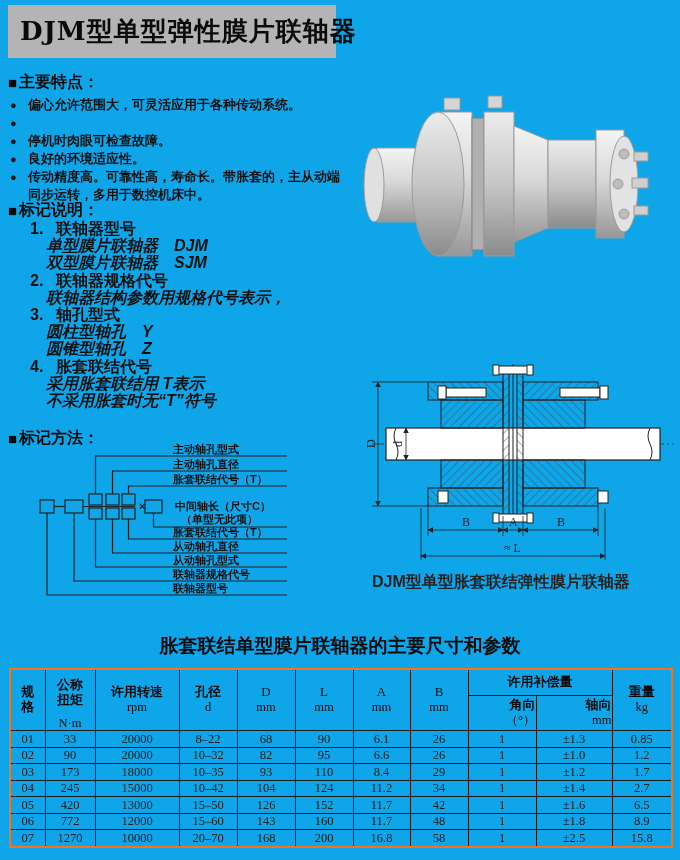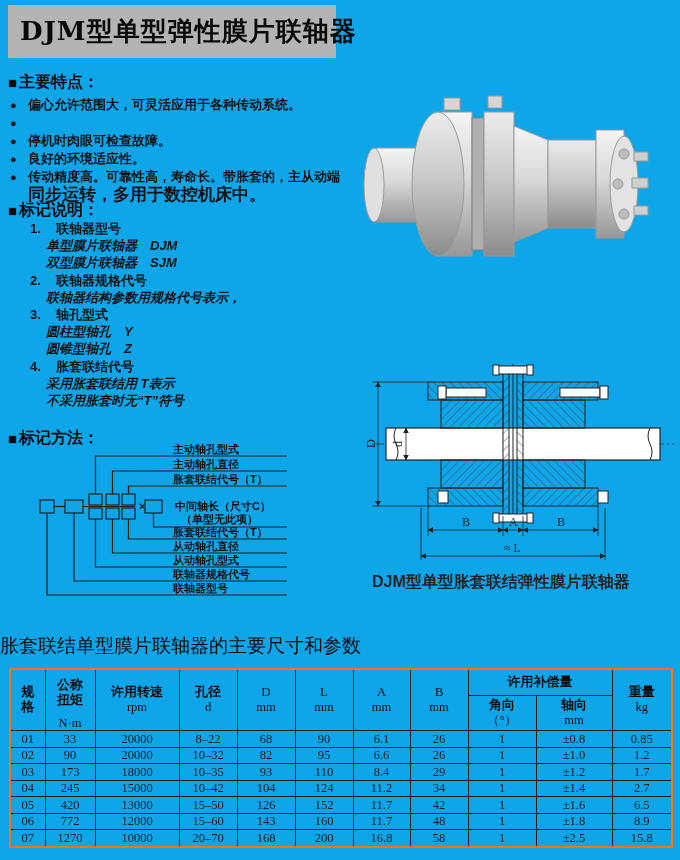--- a/index.html
+++ b/index.html
@@ -9,46 +9,46 @@
   .title-bar{position:absolute;left:8px;top:5px;width:328px;height:53px;background:#b4b4b4;
              display:flex;align-items:center;padding-left:12px;box-sizing:border-box;}
   .title-text{font-family:"DejaVu Serif",serif;font-size:26px;font-weight:bold;color:#0a0a0a;letter-spacing:1px;white-space:nowrap;}
   
   .sec-head{position:absolute;left:8px;display:flex;align-items:center;font-weight:bold;font-size:16px;color:#0a0a0a;}
   .sec-head .marker{font-size:15px;margin-right:2px;}
   
   .features-list{position:absolute;left:10px;top:96px;width:345px;}
   .feature-item{display:flex;font-size:13px;font-weight:bold;line-height:18px;}
   .feature-item .bullet{width:18px;font-size:11px;line-height:18px;}
-  .feature-line2{margin-left:18px;font-size:17px;font-weight:bold;line-height:18px;}
-  
-  .notes-list{position:absolute;left:30px;top:220px;width:320px;line-height:17.2px;font-size:13px;font-weight:bold;}
+  .feature-line2{margin-left:18px;font-size:13px;font-weight:bold;line-height:18px;}
+  
+  .notes-list{position:absolute;left:30px;top:220px;width:320px;line-height:17.2px;font-size:16px;font-weight:bold;}
   .note-title-row .note-num{display:inline-block;width:26px;}
   .note-line{padding-left:16px;font-style:italic;}
   
   .method-svg{position:absolute;left:15px;top:442px;}
   .photo-svg{position:absolute;left:352px;top:66px;}
   .drawing-svg{position:absolute;left:366px;top:358px;}
   .drawing-caption{position:absolute;left:372px;top:572px;width:300px;font-size:16px;font-weight:bold;color:#222;}
   svg text.dlabel{font-family:"Liberation Sans",sans-serif;font-size:11px;font-weight:bold;fill:#111;}
   svg text.dim{font-family:"Liberation Serif",serif;font-size:12px;fill:#222;}
   
-  .table-title{position:absolute;left:0;top:633px;width:680px;
-               font-size:19px;font-weight:normal;color:#0a0a0a;}
+  .table-title{position:absolute;left:0;top:633px;width:680px;text-align:center;
+               font-size:19px;font-weight:bold;color:#0a0a0a;}
   table.params{position:absolute;left:9px;top:668px;width:662px;border-collapse:collapse;table-layout:fixed;
                border:2px solid #f97316;}
   table.params th,table.params td{border:1px solid #1a1a1a;padding:0;text-align:center;vertical-align:middle;}
   table.params th{font-size:13px;font-weight:bold;line-height:1.15;color:#0a0a0a;}
   table.params .unit{font-family:"Liberation Serif",serif;font-weight:normal;font-size:12.5px;}
   table.params .ltr{font-family:"Liberation Serif",serif;font-weight:normal;font-size:13px;}
   table.params td{font-family:"Liberation Serif",serif;font-size:12.5px;height:15.5px;line-height:15px;color:#1a1a1a;}
   .w1{width:1.1em;margin:0 auto;}
   .w2{width:2.3em;margin:8px auto;}
   tr.r1 th{height:23px;}
-  tr.r2 th{height:32px;}
+  tr.r2 th{height:32px;text-align:right;}
 </style>
 </head>
 <body>
 
 <div class="page">
 
   <div class="title-bar">
     <span class="title-text">DJM型单型弹性膜片联轴器</span>
   </div>
 
@@ -329,21 +329,21 @@
       <tr>
         <td>01</td>
           <td>33</td>
           <td>20000</td>
           <td>8–22</td>
           <td>68</td>
           <td>90</td>
           <td>6.1</td>
           <td>26</td>
           <td>1</td>
-          <td>±0.8</td>
+          <td>±1.3</td>
           <td>0.85</td>
       </tr>
       <tr>
         <td>02</td>
           <td>90</td>
           <td>20000</td>
           <td>10–32</td>
           <td>82</td>
           <td>95</td>
           <td>6.6</td>

